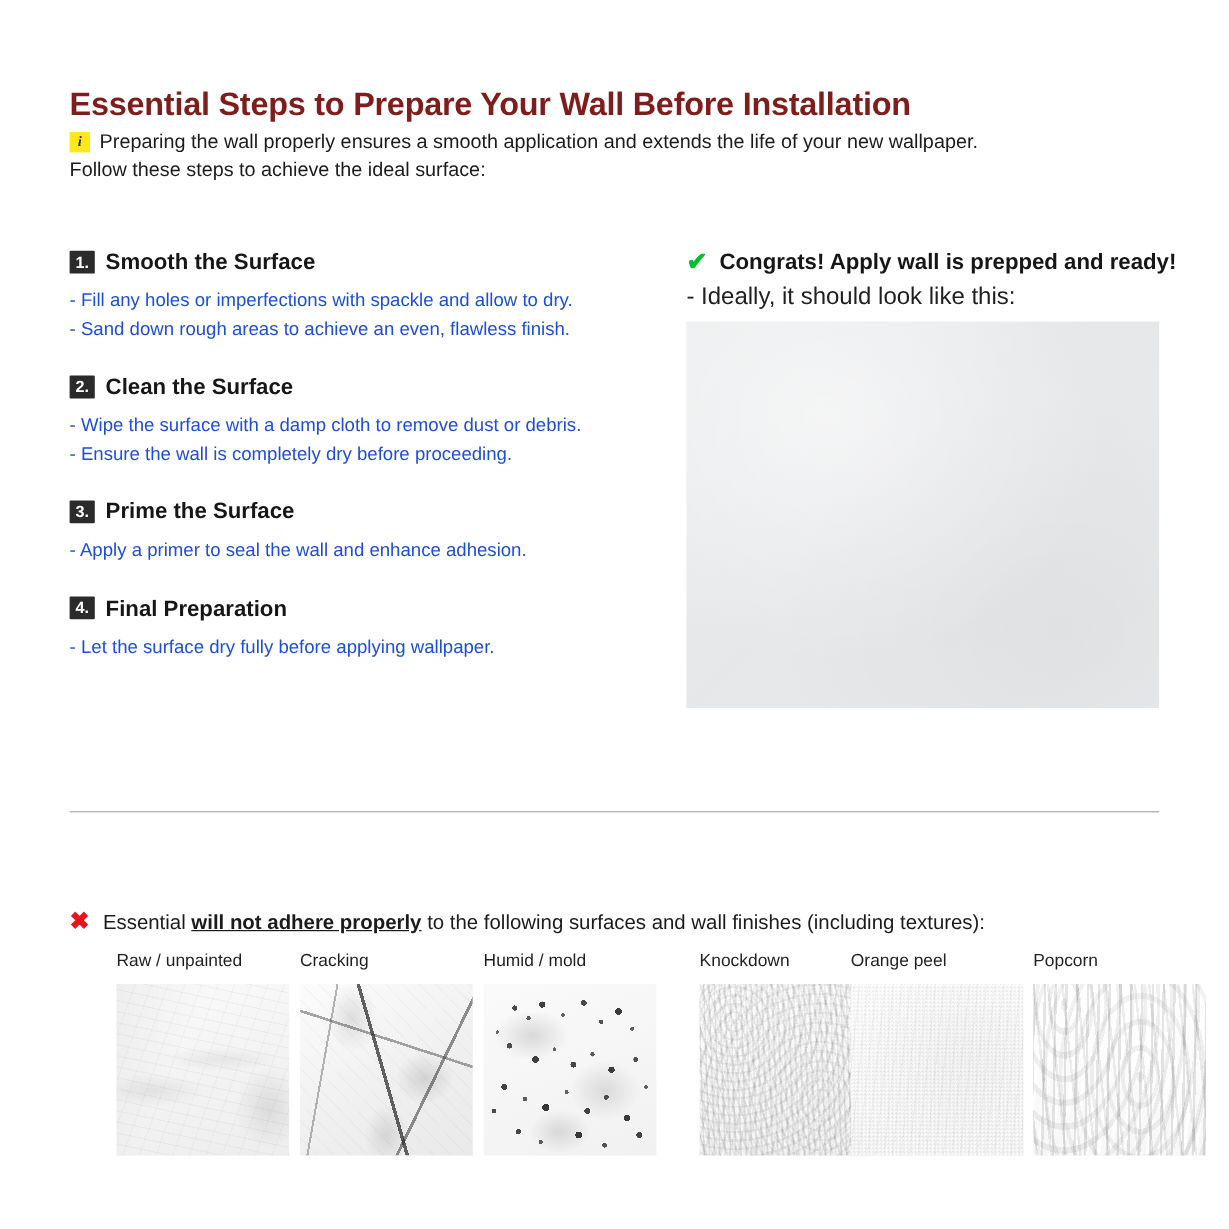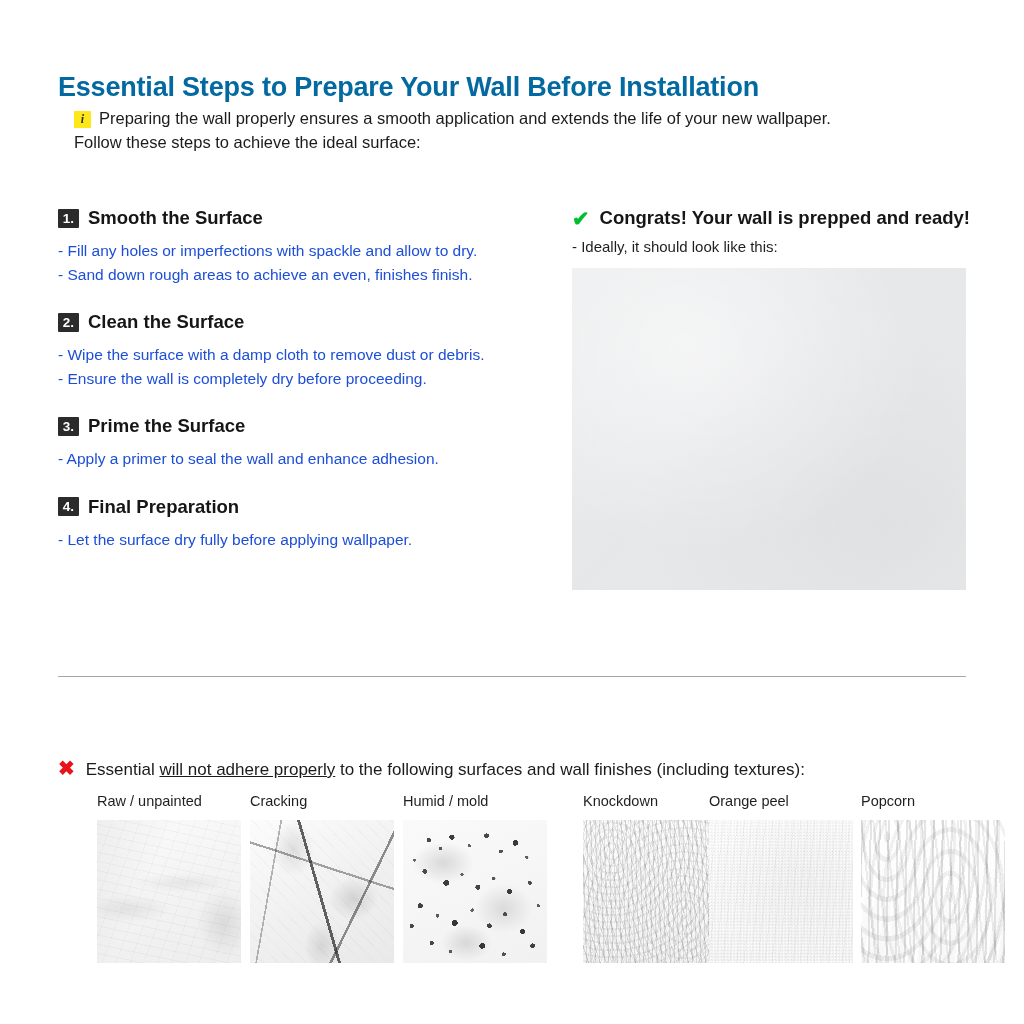--- a/index.html
+++ b/index.html
@@ -25,28 +25,28 @@
   }
 
   
   .page-title {
     position: absolute;
     left: 0;
     top: 54px;
     font-size: 27px;
     font-weight: bold;
     letter-spacing: -0.2px;
-    color: #0369a1;
+    color: #7f1d1d;
     white-space: nowrap;
   }
 
   
   .intro {
     position: absolute;
-    left: 16px;
+    left: 0;
     top: 106px;
     width: 910px;
     font-size: 16.5px;
     line-height: 24px;
     color: #1b1b1b;
   }
   .info-icon {
     display: inline-block;
     width: 17px;
     height: 17px;
@@ -131,21 +131,21 @@
   }
   .check-icon {
     color: #00bf2e;
     font-size: 21px;
     font-weight: bold;
     margin-right: 10px;
     line-height: 1;
     flex: none;
   }
   .good-sub {
-    font-size: 15px;
+    font-size: 20px;
     line-height: 22px;
     color: #1f1f1f;
     margin-bottom: 10px;
     white-space: nowrap;
   }
   .good-photo {
     width: 394px;
     height: 322px;
     background:
       linear-gradient(135deg, #ecedee 0%, #e6e7e9 45%, #e9eaeb 100%);
@@ -184,21 +184,21 @@
   }
   .x-icon {
     color: #e8131b;
     font-size: 20px;
     font-weight: bold;
     margin-right: 11px;
     line-height: 1;
     flex: none;
   }
   .warn-em {
-    font-weight: normal;
+    font-weight: bold;
     text-decoration: underline;
   }
 
   
   .thumbs {
     position: absolute;
     left: 0;
     top: 792px;
     width: 908px;
   }
@@ -389,21 +389,21 @@
   <div class="columns">
 
     <div class="col-left">
 
       <div class="step">
         <div class="step-head">
           <span class="step-badge">1.</span>
           <span class="step-title">Smooth the Surface</span>
         </div>
         <div class="bullet">- Fill any holes or imperfections with spackle and allow to dry.</div>
-        <div class="bullet">- Sand down rough areas to achieve an even, finishes finish.</div>
+        <div class="bullet">- Sand down rough areas to achieve an even, flawless finish.</div>
       </div>
 
       <div class="step">
         <div class="step-head">
           <span class="step-badge">2.</span>
           <span class="step-title">Clean the Surface</span>
         </div>
         <div class="bullet">- Wipe the surface with a damp cloth to remove dust or debris.</div>
         <div class="bullet">- Ensure the wall is completely dry before proceeding.</div>
       </div>
@@ -422,21 +422,21 @@
           <span class="step-title">Final Preparation</span>
         </div>
         <div class="bullet">- Let the surface dry fully before applying wallpaper.</div>
       </div>
 
     </div>
 
     <div class="col-right">
       <div class="good-head">
         <span class="check-icon">✔</span>
-        <span>Congrats! Your wall is prepped and ready!</span>
+        <span>Congrats! Apply wall is prepped and ready!</span>
       </div>
       <div class="good-sub">- Ideally, it should look like this:</div>
       <div class="good-photo"></div>
     </div>
 
   </div>
 
   <div class="divider"></div>
 
   <div class="warn">

